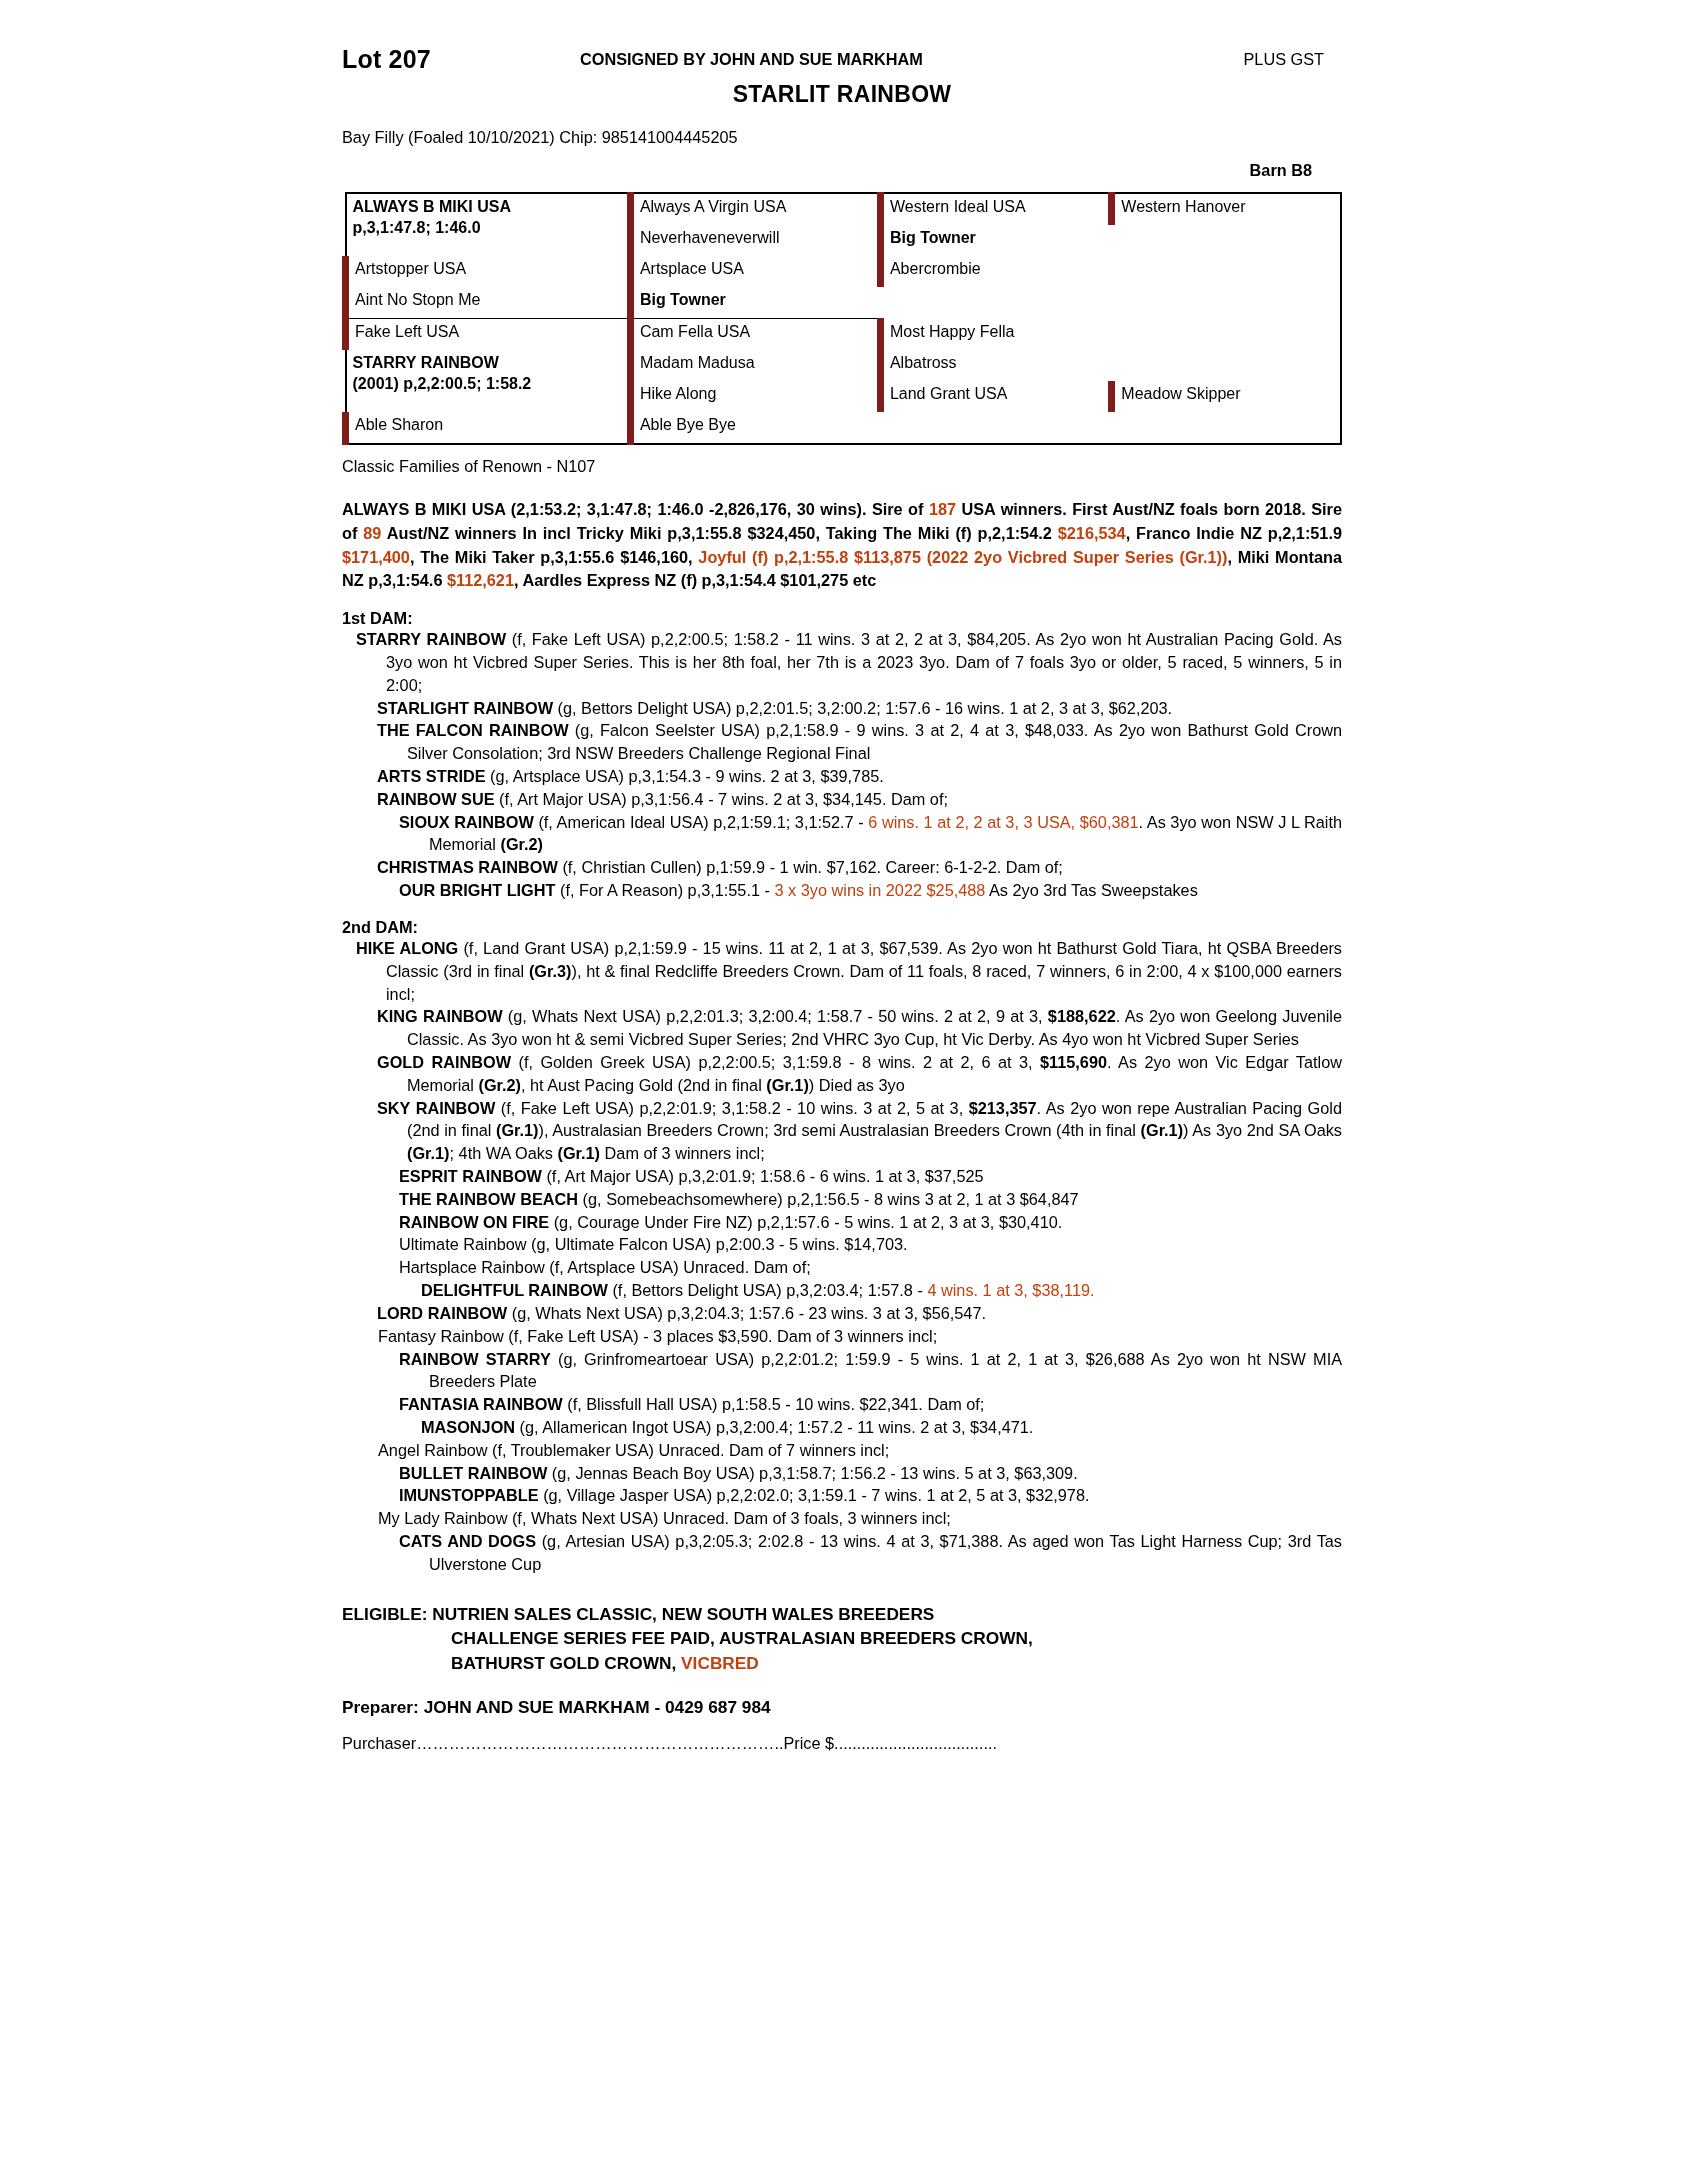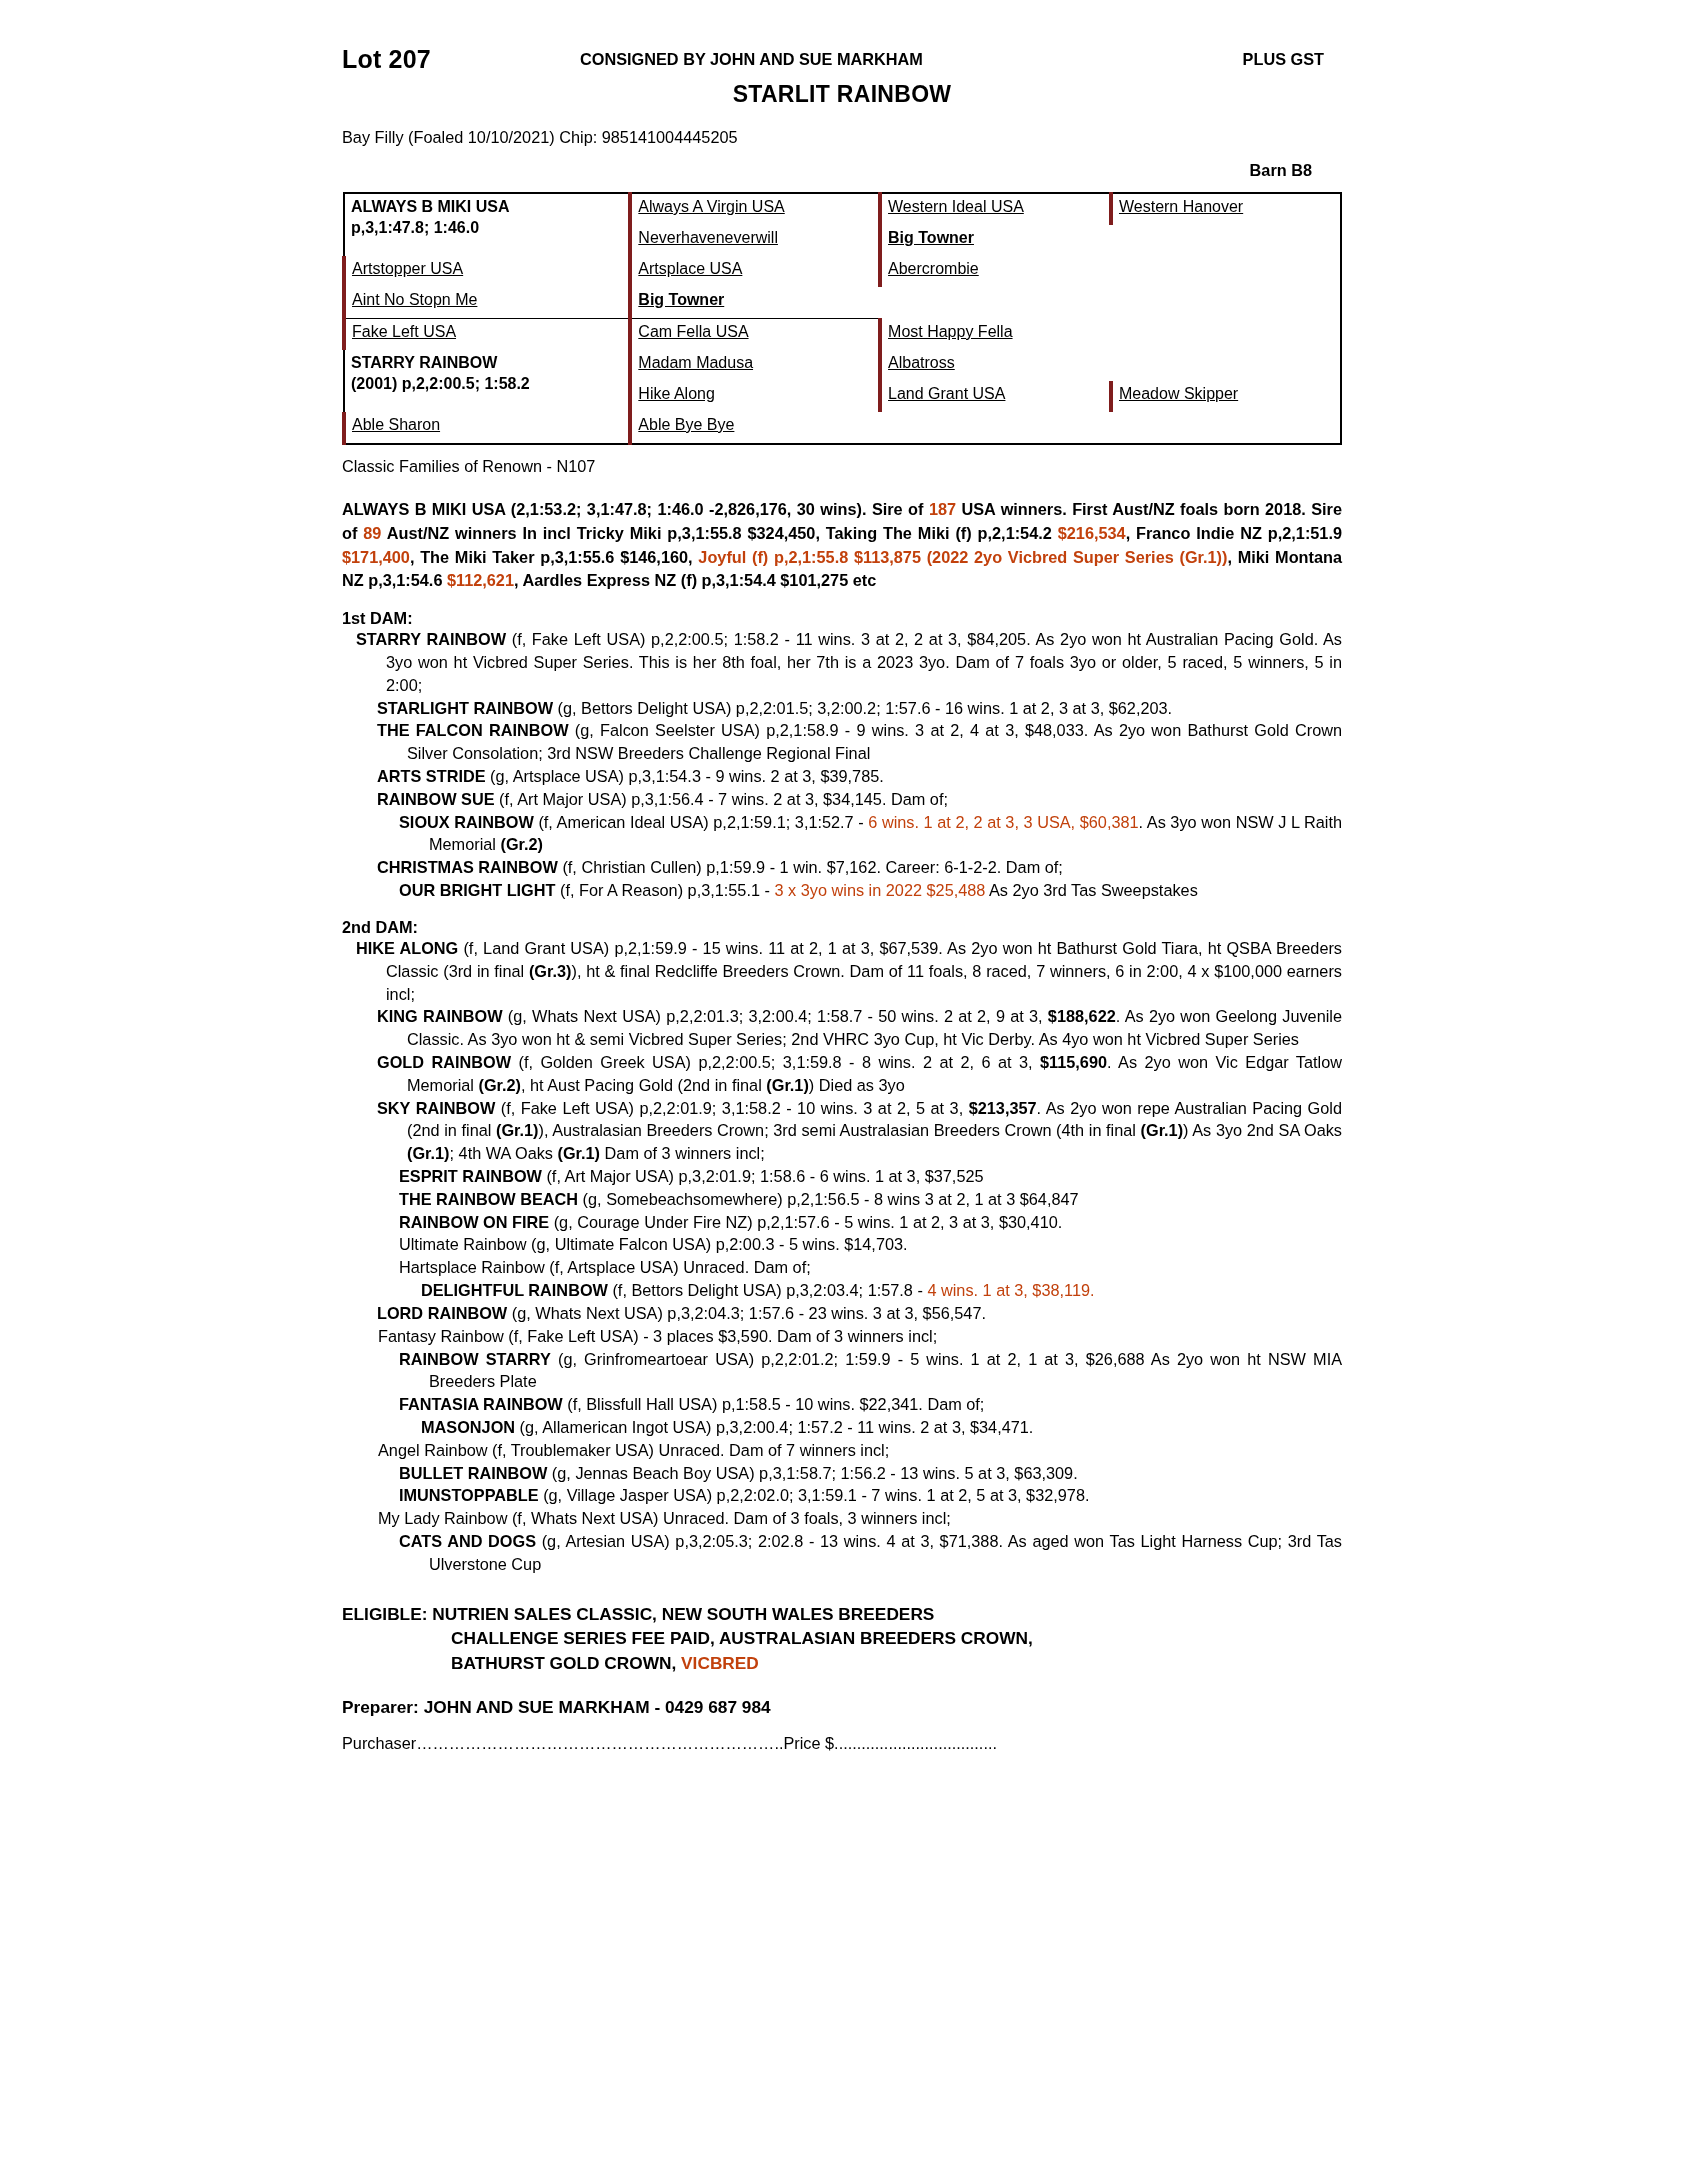--- a/index.html
+++ b/index.html
@@ -43,21 +43,21 @@
   .consigned {
     position: absolute;
     left: 238px; top: 5px;
     font-size: 16.3px;
     font-weight: bold;
   }
   .plusgst {
     position: absolute;
     right: 18px; top: 5px;
     font-size: 16.3px;
-    font-weight: bold;
+    font-weight: normal;
   }
   .horse-name {
     text-align: center;
     font-size: 23px;
     font-weight: bold;
     margin-top: 2px;
     letter-spacing: 0.3px;
   }
   .horse-sub {
     font-size: 16.3px;
@@ -84,21 +84,21 @@
     vertical-align: top;
     line-height: 1.32;
     height: 27px;
     margin-left: 20px;
   }
   .ped td.c1 { width: 29%; }
   .ped td.c2 { width: 25%; }
   .ped td.c3 { width: 23%; }
   .ped td.c4 { width: 23%; }
   .ped .b { font-weight: bold; }
-  .ped .vline-l { border-left: 4px solid #7f1d1d; text-decoration: underline; }
+  .ped .vline-l { border-left: 7px solid #7f1d1d; }
   .sep-row td {
     border-bottom: 1px solid #000;
   }
   
   .classic {
     margin-top: 12px;
     font-size: 16.3px;
   }
   .sire-block {
     margin-top: 22px;

